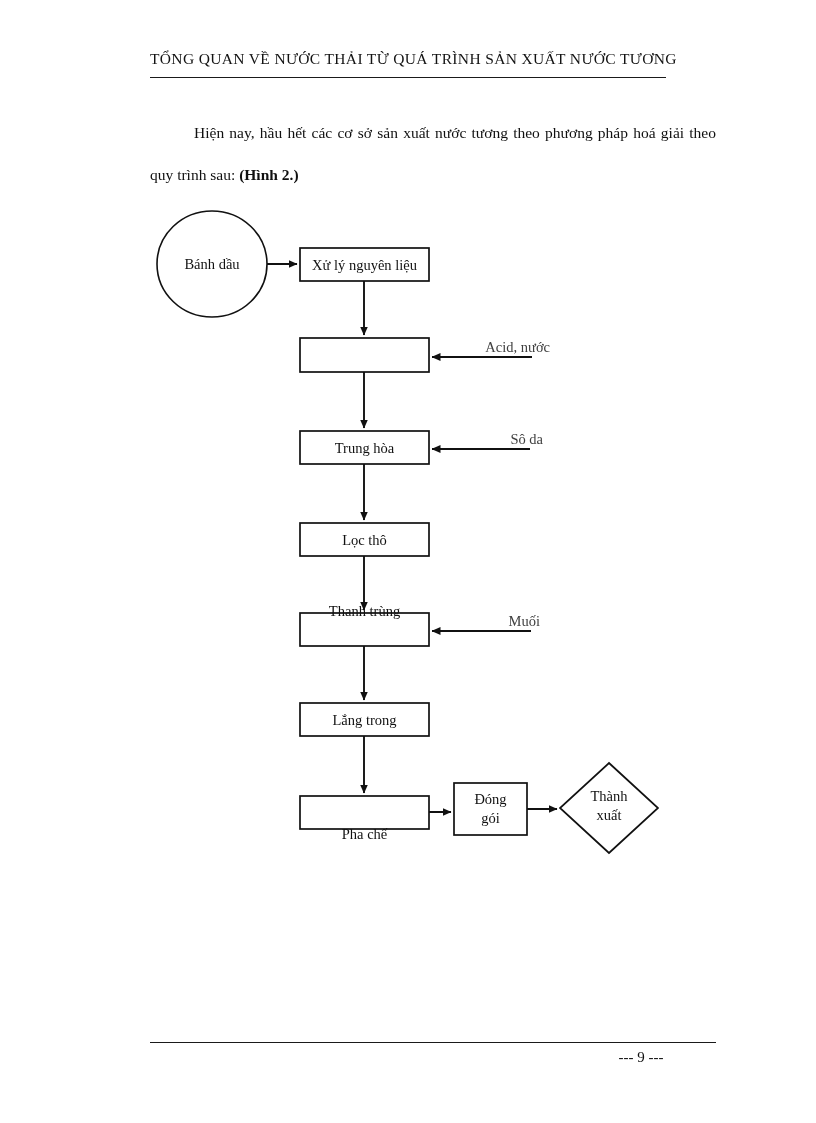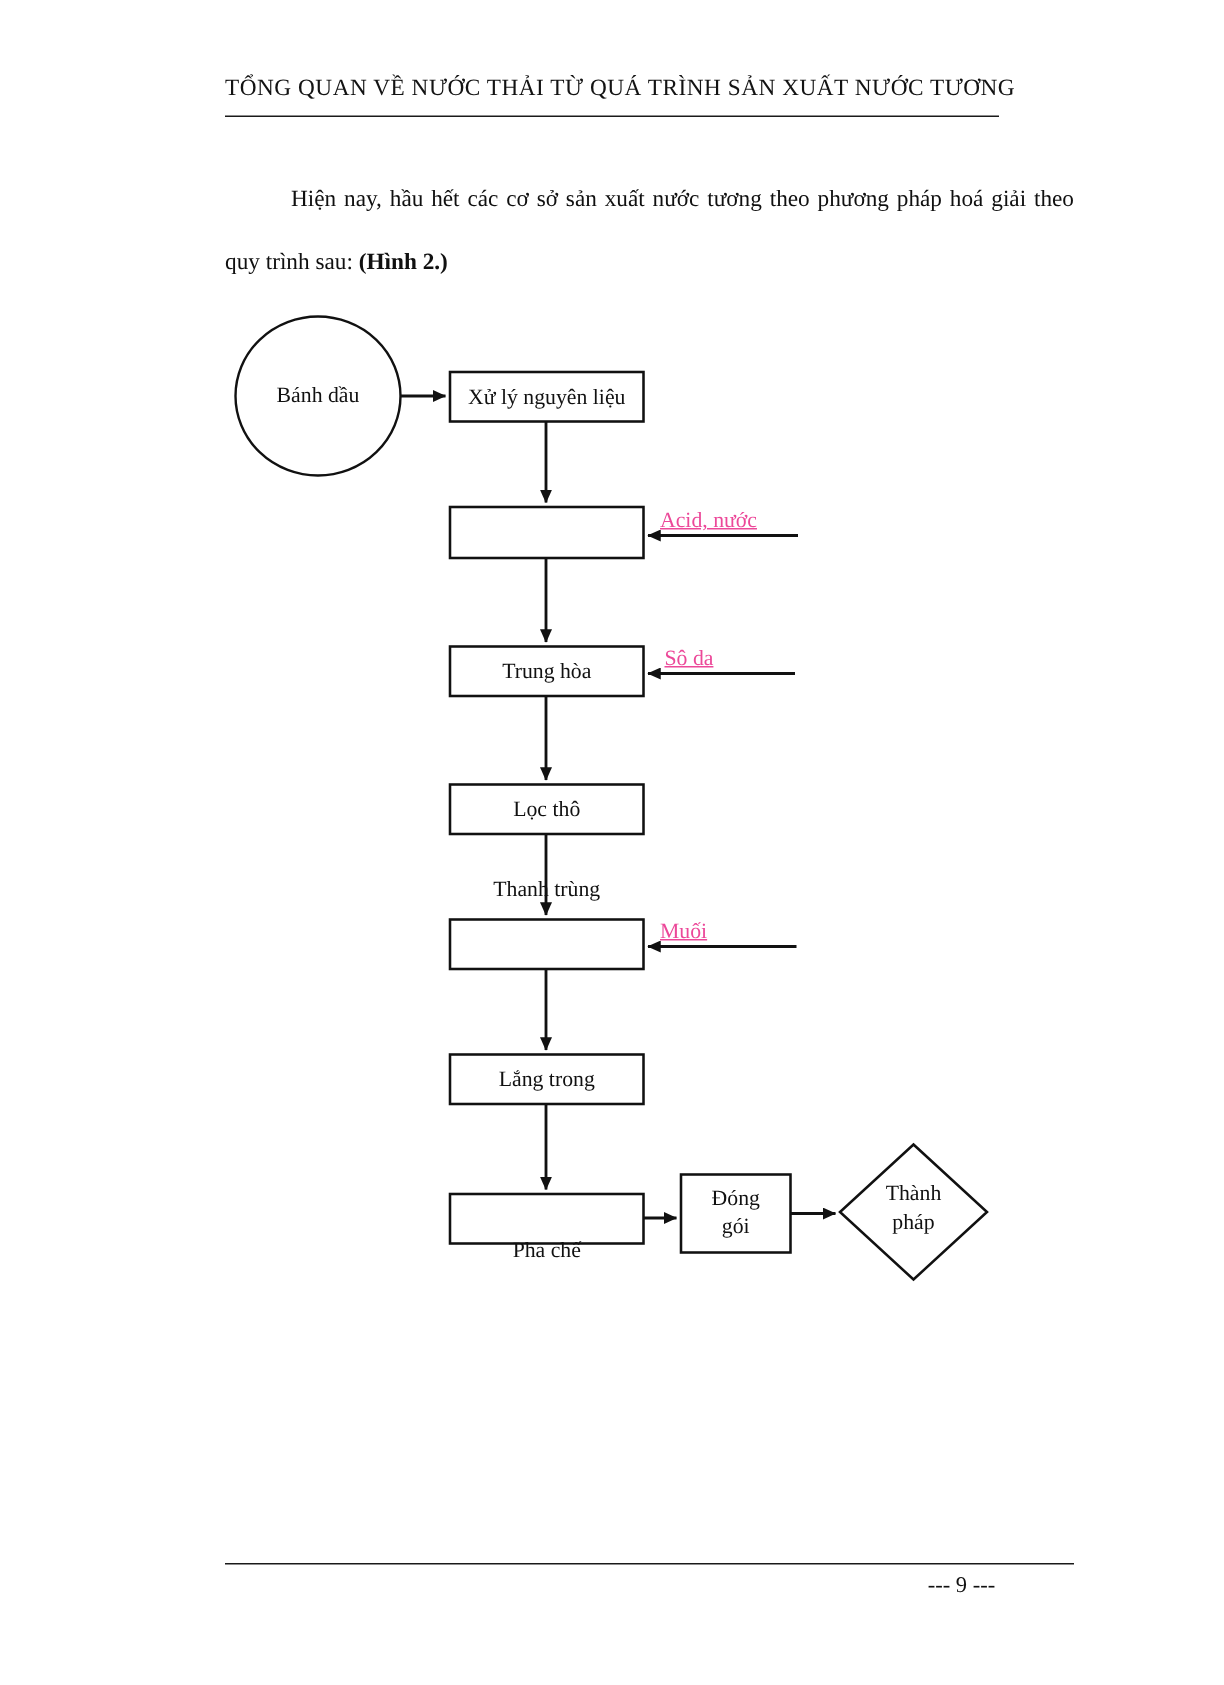--- a/index.html
+++ b/index.html
@@ -97,25 +97,24 @@
     color: #111111;
     text-align: center;
     line-height: 19px;
     white-space: nowrap;
     pointer-events: none;
   }
   .side-label {
     position: absolute;
     font-family: "Liberation Serif", "DejaVu Serif", serif;
     font-size: 14.5px;
-    color: #ec4899;
-    text-align: left;
+    color: #404040;
+    text-align: right;
     white-space: nowrap;
     pointer-events: none;
-    text-decoration: underline;
   }
 </style>
 </head>
 <body>
 
 <div id="page">
 
   <div class="running-header">TỔNG QUAN VỀ NƯỚC THẢI TỪ QUÁ TRÌNH SẢN XUẤT NƯỚC TƯƠNG</div>
   <div class="header-rule"></div>
 
@@ -161,29 +160,29 @@
   <div class="node-label" style="left:157px; top:255px; width:110px;">Bánh dầu</div>
 
   <div class="node-label" style="left:300px; top:256px; width:129px;">Xử lý nguyên liệu</div>
 
   <div class="node-label" style="left:300px; top:346px; width:129px;"></div>
 
   <div class="node-label" style="left:300px; top:439px; width:129px;">Trung hòa</div>
 
   <div class="node-label" style="left:300px; top:531px; width:129px;">Lọc thô</div>
 
-  <div class="node-label" style="left:300px; top:584px; width:129px;">Thanh trùng</div>
+  <div class="node-label" style="left:300px; top:602px; width:129px;">Thanh trùng</div>
 
   <div class="node-label" style="left:300px; top:711px; width:129px;">Lắng trong</div>
 
   <div class="node-label" style="left:300px; top:804px; width:129px;margin-top:21px;">Pha chế</div>
 
   <div class="node-label" style="left:454px; top:790px; width:73px;"><span>Đóng</span><br><span>gói</span></div>
 
-  <div class="node-label" style="left:560px; top:787px; width:98px;"><span>Thành</span><br><span>pháp</span></div>
+  <div class="node-label" style="left:560px; top:787px; width:98px;"><span>Thành</span><br><span>xuất</span></div>
 
   <div class="side-label" style="left:440px; top:339px; width:110px;">Acid, nước</div>
 
   <div class="side-label" style="left:443px; top:431px; width:100px;">Sô da</div>
 
   <div class="side-label" style="left:440px; top:613px; width:100px;">Muối</div>
 
 
   <div class="footer-rule"></div>
   <div class="footer-page">--- 9 ---</div>

